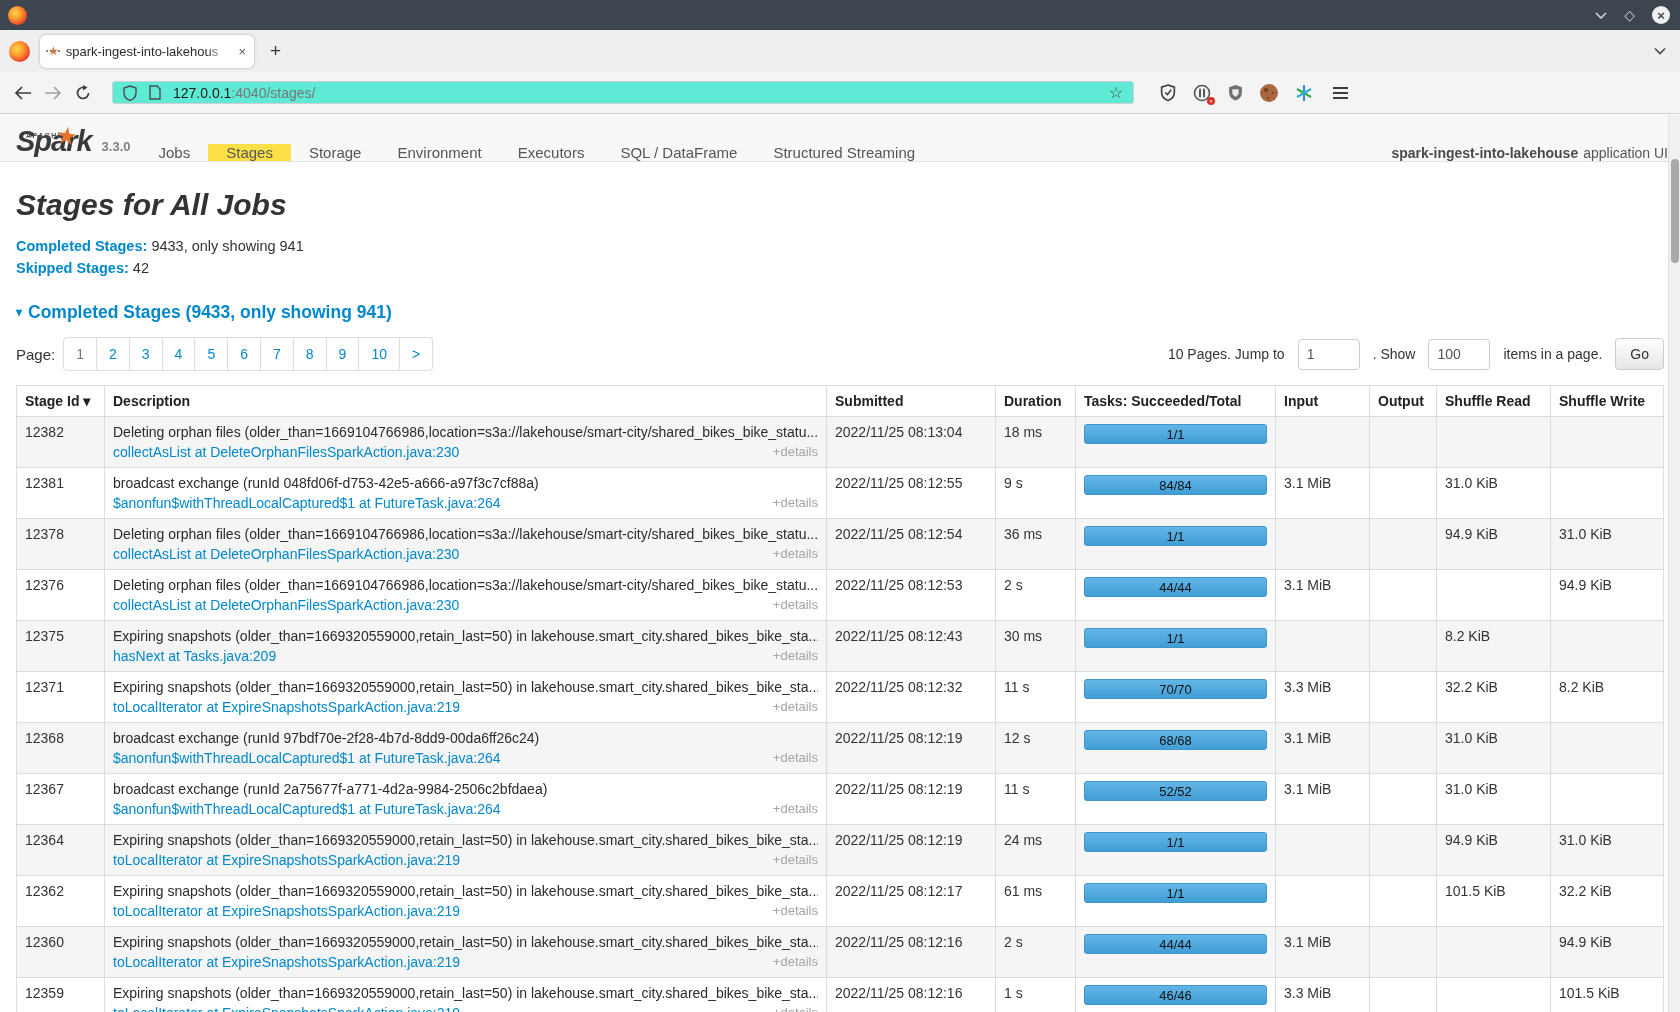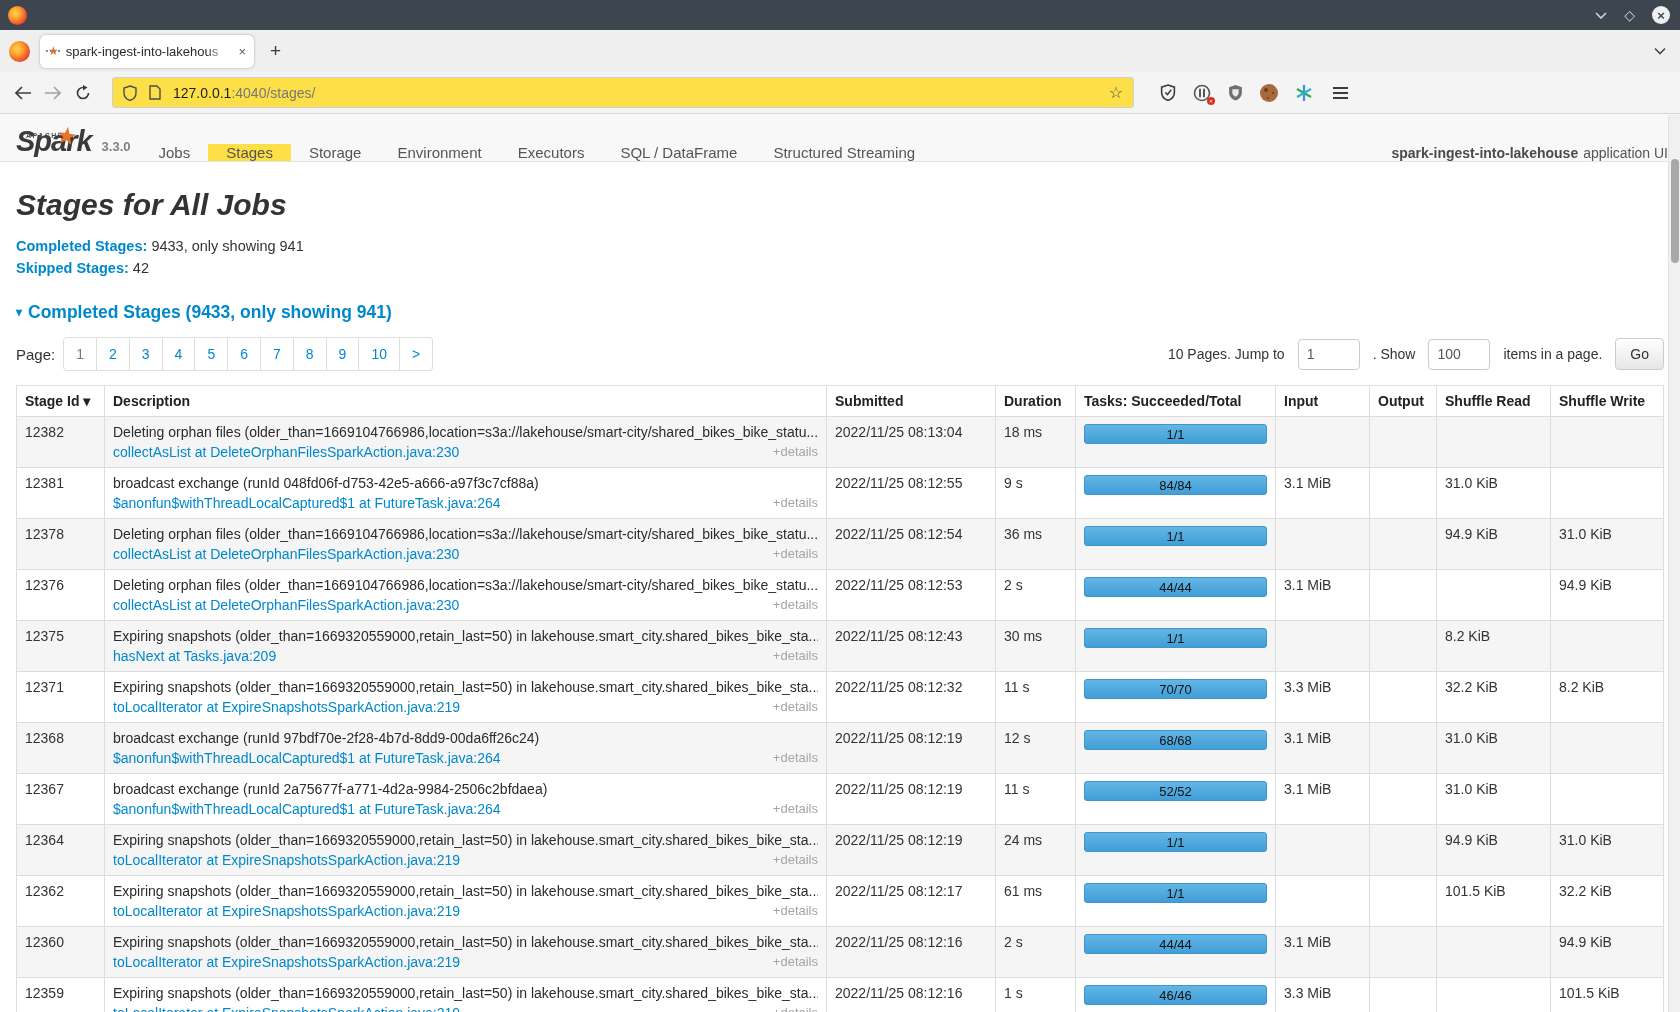--- a/index.html
+++ b/index.html
@@ -30,21 +30,21 @@
     -webkit-mask-image:linear-gradient(90deg,#000 85%,transparent); mask-image:linear-gradient(90deg,#000 85%,transparent); }
   .tab-close { color:#5a5a5a; font-size:13px; }
   .newtab-btn { font-size:19px; color:#3a3a3a; margin-left:16px; }
   .tablist-btn { margin-left:auto; margin-right:14px; color:#4a4a4a; }
 
   
   .urlbar { height:42px; background:#f4f4f5; border-bottom:1px solid #d5d5d8;
     display:flex; align-items:center; }
   .nav-ico { width:30px; text-align:center; color:#3c3c3c; font-size:16px; }
   .nav-ico.disabled { color:#a3a3a6; }
-  .url-field { height:31px; background:#fde047; border:1px solid #d0d0d4; border-radius:3px;
+  .url-field { height:23px; background:#5eead4; border:1px solid #d0d0d4; border-radius:3px;
     flex:0 0 1022px; margin-left:14px; display:flex; align-items:center; padding:0 10px; gap:12px; }
   .url-text { font-size:14px; color:#1c1c1f; flex:1; }
   .url-text .url-dim { color:#76767a; }
   .url-star { color:#4c4c50; font-size:16px; }
   .ext-icons { display:flex; align-items:center; gap:17px; margin-left:26px; }
   .ext-ico { position:relative; display:flex; align-items:center; }
   .badge-x { position:absolute; right:-4px; bottom:-3px; width:8px; height:8px; border-radius:50%;
     background:#d93025; color:#fff; font-size:6px; line-height:8px; text-align:center; }
   .cookie { width:18px; height:18px; border-radius:50%; background:#a9683f; position:relative; }
   .cookie::before { content:""; position:absolute; left:4px; top:4px; width:4px; height:4px; border-radius:50%; background:#6e3d1e;

